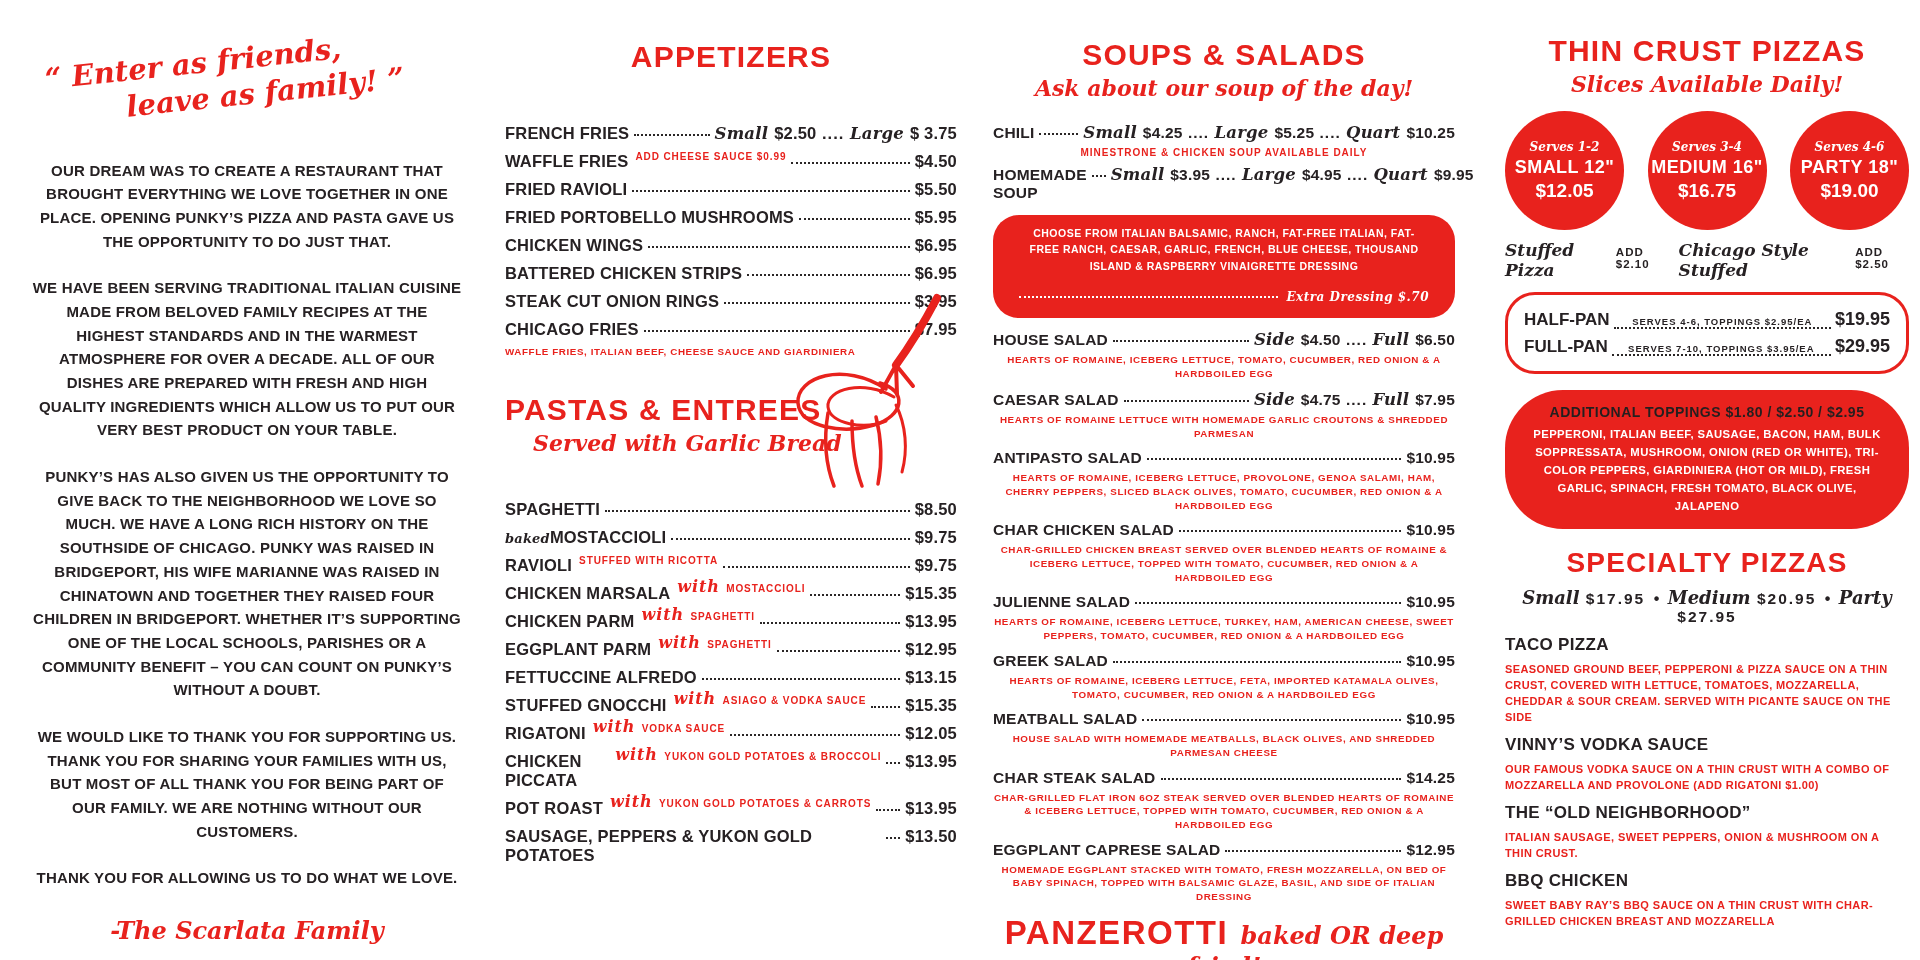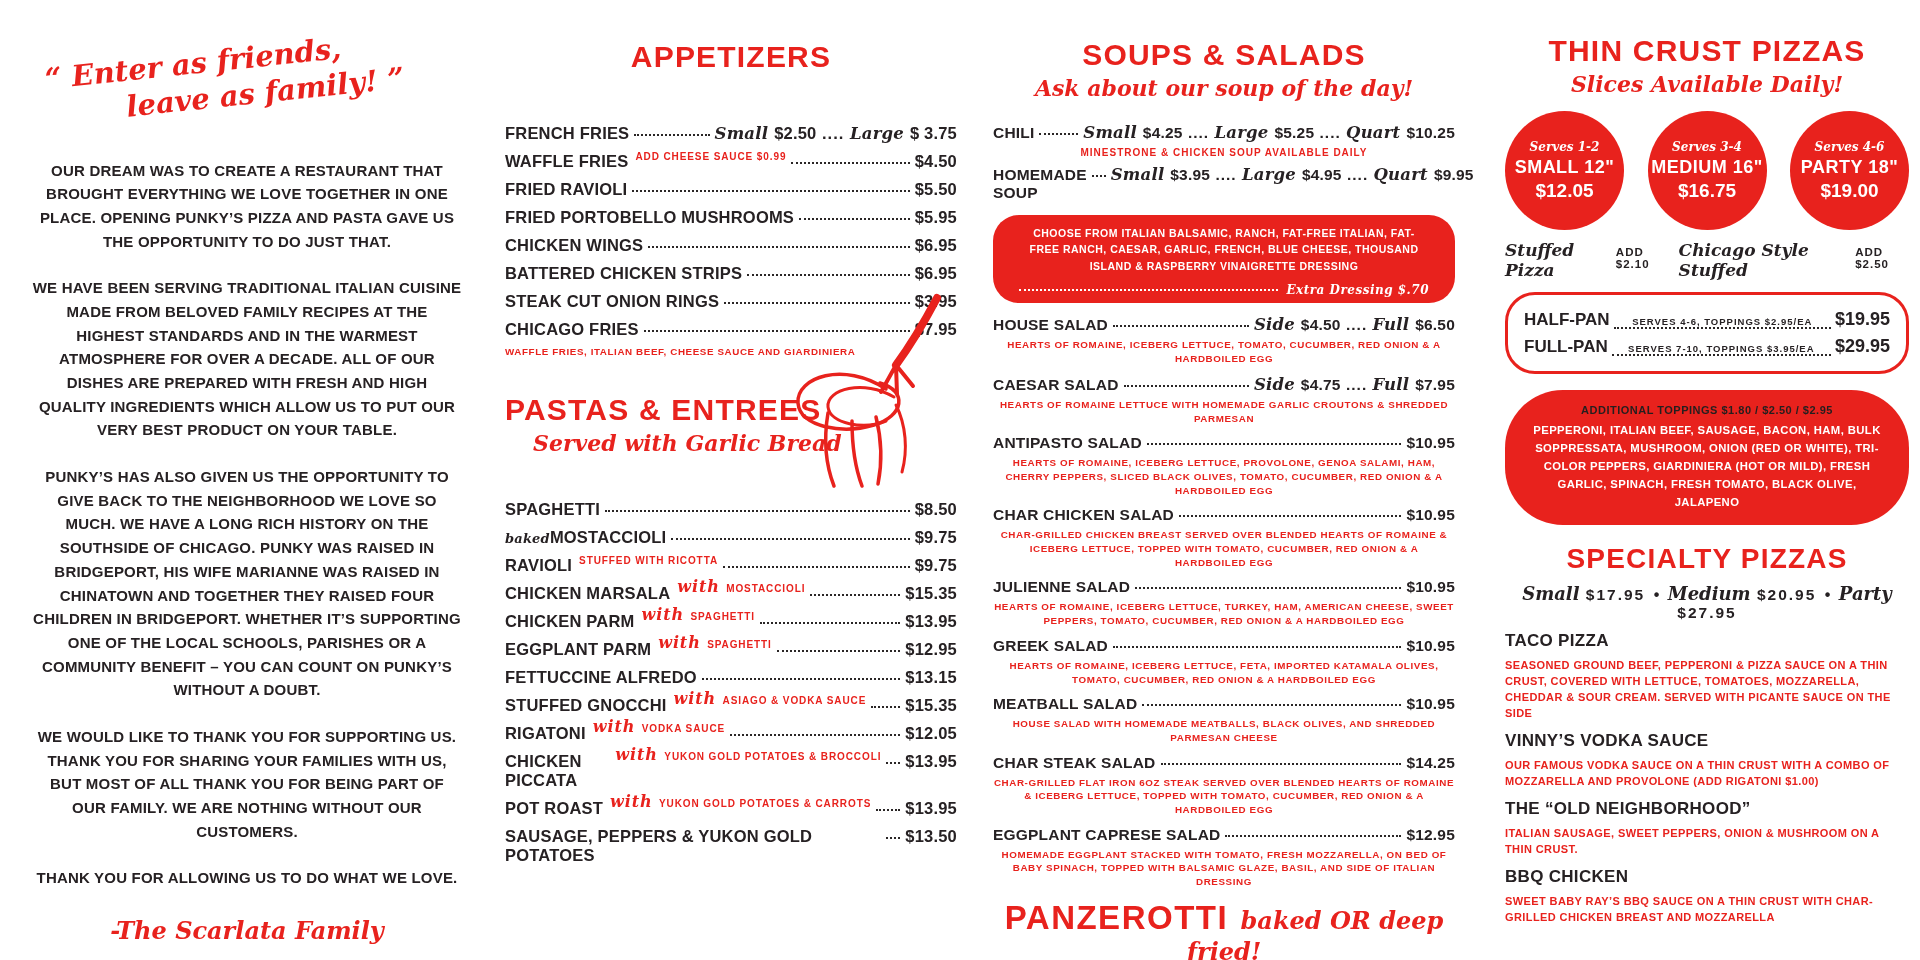--- a/index.html
+++ b/index.html
@@ -46,23 +46,23 @@
 
   #appetizer-list{margin-top:50px;}
   .pastas-head{margin-top:34px;position:relative;}
   .pastas-head .sub{margin-left:28px;}
   #pasta-list{margin-top:44px;}
   .fork{position:absolute;right:-2px;top:252px;}
 
   
   #soup-list{margin-top:22px;}
   .between-note{color:var(--red);font-size:10px;font-weight:700;letter-spacing:1px;margin:-2px 0 0;}
-  .banner{background:var(--red);color:#fff;border-radius:26px;padding:10px 26px 4px;margin:13px 0 12px;
+  .banner{background:var(--red);color:#fff;border-radius:26px;padding:10px 26px 12px;margin:13px 0 12px;
           font-size:10.5px;font-weight:700;letter-spacing:.5px;line-height:1.55;text-align:center;}
-  .banner-extra{display:flex;align-items:baseline;margin-top:7px;}
+  .banner-extra{display:flex;align-items:baseline;margin-top:14px;}
   .leader-w{flex:1;border-bottom:2px dotted #fff;margin-right:8px;transform:translateY(-3px);}
   .banner-extra .script{font-size:12px;font-weight:700;}
   .panz-head{margin-top:10px;}
   .panz-title{color:var(--red);font-weight:800;font-size:33px;letter-spacing:1.5px;}
   .panz-tag{color:var(--red);font-size:24px;margin-left:8px;}
 
   
   .circles{display:flex;justify-content:space-between;margin:14px 0 10px;gap:18px;}
   .circle{width:119px;height:119px;border-radius:50%;background:var(--red);color:#fff;
           display:flex;flex-direction:column;align-items:center;justify-content:center;text-align:center;}
@@ -71,21 +71,21 @@
   .circle .cprice{font-size:19px;font-weight:800;}
   .addons{display:flex;justify-content:center;align-items:baseline;gap:9px;margin-bottom:12px;}
   .ad-label{font-size:17px;}
   .ad-add{font-size:11.5px;font-weight:700;letter-spacing:1px;}
   .sic-box{border:3.5px solid var(--red);border-radius:30px;padding:8px 16px;margin:8px 0 16px;}
   .sic-row{display:flex;align-items:baseline;font-weight:800;font-size:17px;margin:6px 0;}
   .sic-mid{flex:1;margin:0 4px;border-bottom:2.5px dotted #2a2626;text-align:center;font-size:9.5px;
            letter-spacing:1px;white-space:nowrap;font-weight:700;}
   .sic-price{font-size:18px;}
   .top-blob{background:var(--red);border-radius:58px;padding:14px 20px;text-align:center;margin:6px 0 18px;}
-  .blob-title{color:#241f1f;font-weight:800;font-size:11px;letter-spacing:.5px;margin-bottom:5px;}
+  .blob-title{color:#241f1f;font-weight:800;font-size:14px;letter-spacing:.5px;margin-bottom:5px;}
   .blob-text{color:#fff;font-weight:700;font-size:11.3px;letter-spacing:.4px;line-height:1.6;}
   .spec-price{margin:8px 0 4px;}
   .sp-label{font-size:18px;}
   .sp-val{font-weight:700;font-size:15.5px;letter-spacing:2px;}
   .sp-bullet{font-weight:800;margin:0 4px;}
   .spx{margin:9px 0;}
   .spx-name{font-weight:800;font-size:17px;letter-spacing:.3px;}
   .spx-desc{color:var(--red);font-weight:700;font-size:11px;letter-spacing:.4px;line-height:1.45;margin-top:7px;}
 </style>
 </head>

